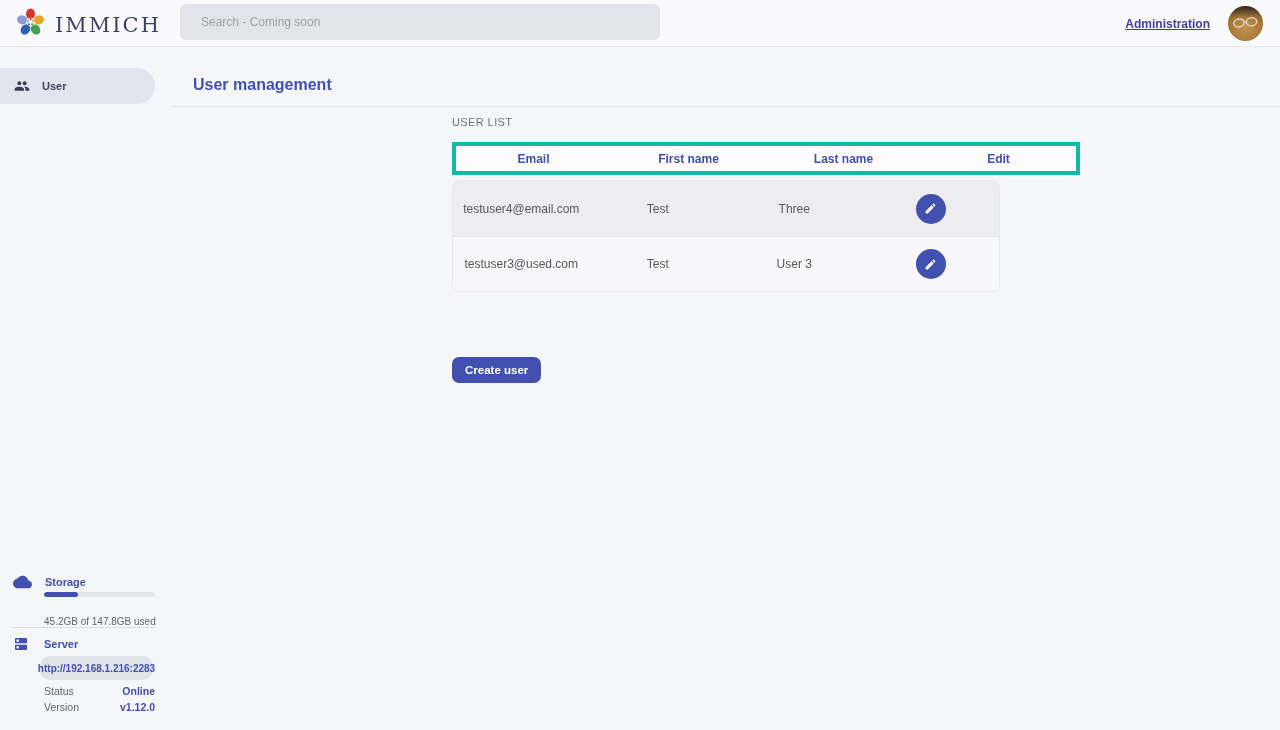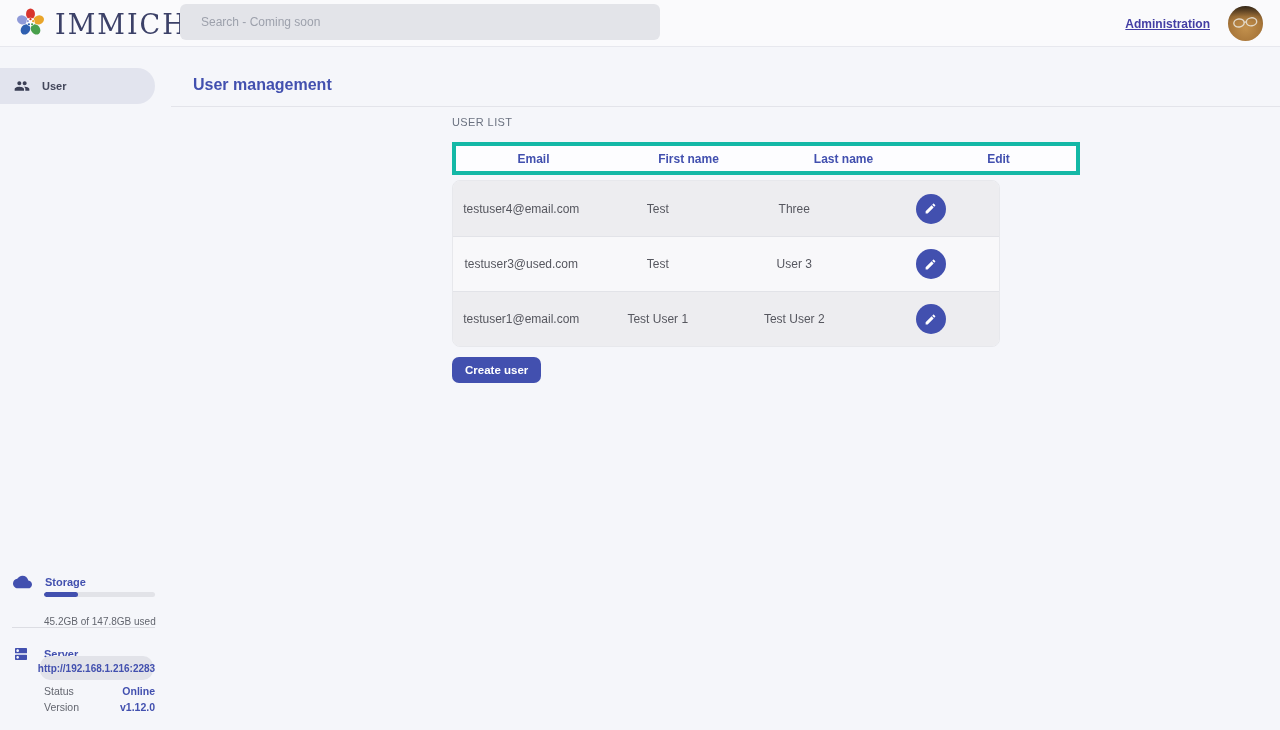--- a/index.html
+++ b/index.html
@@ -10,21 +10,21 @@
     background: #f5f6fa; overflow: hidden; margin: 0 auto;
   }
 
   
   .topbar {
     position: absolute; top: 0; left: 0; width: 1280px; height: 47px;
     background: #fafafc; border-bottom: 1px solid #e7e8ee;
   }
   .brand { position: absolute; left: 14px; top: 6px; display: flex; align-items: center; gap: 8px; }
   .brand-name {
-    font-family: "DejaVu Serif", serif; font-size: 27px; letter-spacing: 2px;
+    font-family: "DejaVu Serif", serif; font-size: 21px; letter-spacing: 2px;
     color: #3c4168; font-weight: 500;
   }
   .search-box {
     position: absolute; left: 180px; top: 4px; width: 480px; height: 36px;
     background: #e3e4e9; border: none; border-radius: 6px;
     padding-left: 21px; font-size: 12px; color: #4b4f5e; outline: none;
     font-family: Liberation Sans, sans-serif;
   }
   .search-box::placeholder { color: #9da1ac; }
   .topbar-right {
@@ -57,21 +57,21 @@
   .st-row { position: absolute; display: flex; align-items: center; }
   .st-title { font-size: 11px; font-weight: 700; color: #4250af; }
   .storage-title-row { left: 13px; top: 5px; gap: 13px; }
   .progress-track {
     position: absolute; left: 44px; top: 22px; width: 111px; height: 5px;
     background: #e2e3e8; border-radius: 3px; overflow: hidden;
   }
   .progress-fill { height: 100%; background: #4250af; border-radius: 3px; width: 0; }
   .storage-caption { position: absolute; left: 44px; top: 46px; font-size: 10px; color: #63666f; }
   .status-hr { position: absolute; left: 12px; top: 57px; width: 143px; height: 1px; background: #dcdde3; }
-  .server-title-row { left: 13px; top: 76px; gap: 15px; }
+  .server-title-row { left: 13px; top: 66px; gap: 15px; }
   .url-chip {
     position: absolute; left: 40px; top: 86px; width: 113px; height: 24px;
     background: #e2e3e9; border-radius: 10px;
     display: flex; align-items: center; justify-content: center;
     font-size: 10px; font-weight: 700; color: #4250af;
   }
   .kv-row {
     position: absolute; left: 44px; width: 111px;
     display: flex; justify-content: space-between; align-items: center;
   }
@@ -202,34 +202,20 @@
       <div class="td">
         <button class="edit-btn">
           <span style="display:inline-flex">
             <svg width="13" height="13" viewBox="0 0 24 24" fill="#ffffff">
                 <path d="M3 17.25V21h3.75L17.81 9.94l-3.75-3.75L3 17.25zM20.71 7.04c.39-.39.39-1.02 0-1.41l-2.34-2.34c-.39-.39-1.02-.39-1.41 0l-1.83 1.83 3.75 3.75 1.83-1.83z"></path>
               </svg>
           </span>
         </button>
       </div>
     </div>
-    <div class="trow alt-dark">
-      <div class="td">testuser1@email.com</div>
-      <div class="td">Test User 1</div>
-      <div class="td">Test User 2</div>
-      <div class="td">
-        <button class="edit-btn">
-          <span style="display:inline-flex">
-            <svg width="13" height="13" viewBox="0 0 24 24" fill="#ffffff">
-                <path d="M3 17.25V21h3.75L17.81 9.94l-3.75-3.75L3 17.25zM20.71 7.04c.39-.39.39-1.02 0-1.41l-2.34-2.34c-.39-.39-1.02-.39-1.41 0l-1.83 1.83 3.75 3.75 1.83-1.83z"></path>
-              </svg>
-          </span>
-        </button>
-      </div>
-    </div>
   </div>
 
   <button class="create-btn">Create user</button>
 
   <div class="statusbox">
     <div class="st-row storage-title-row">
       <span style="display:inline-flex">
         <svg width="19" height="14" viewBox="0 0 24 16" fill="#4250af">
           <path d="M19.35 6.04C18.67 2.59 15.64 0 12 0 9.11 0 6.6 1.64 5.35 4.04 2.34 4.36 0 6.91 0 10c0 3.31 2.69 6 6 6h13c2.76 0 5-2.24 5-5 0-2.64-2.05-4.78-4.65-4.96z"></path>
         </svg>

